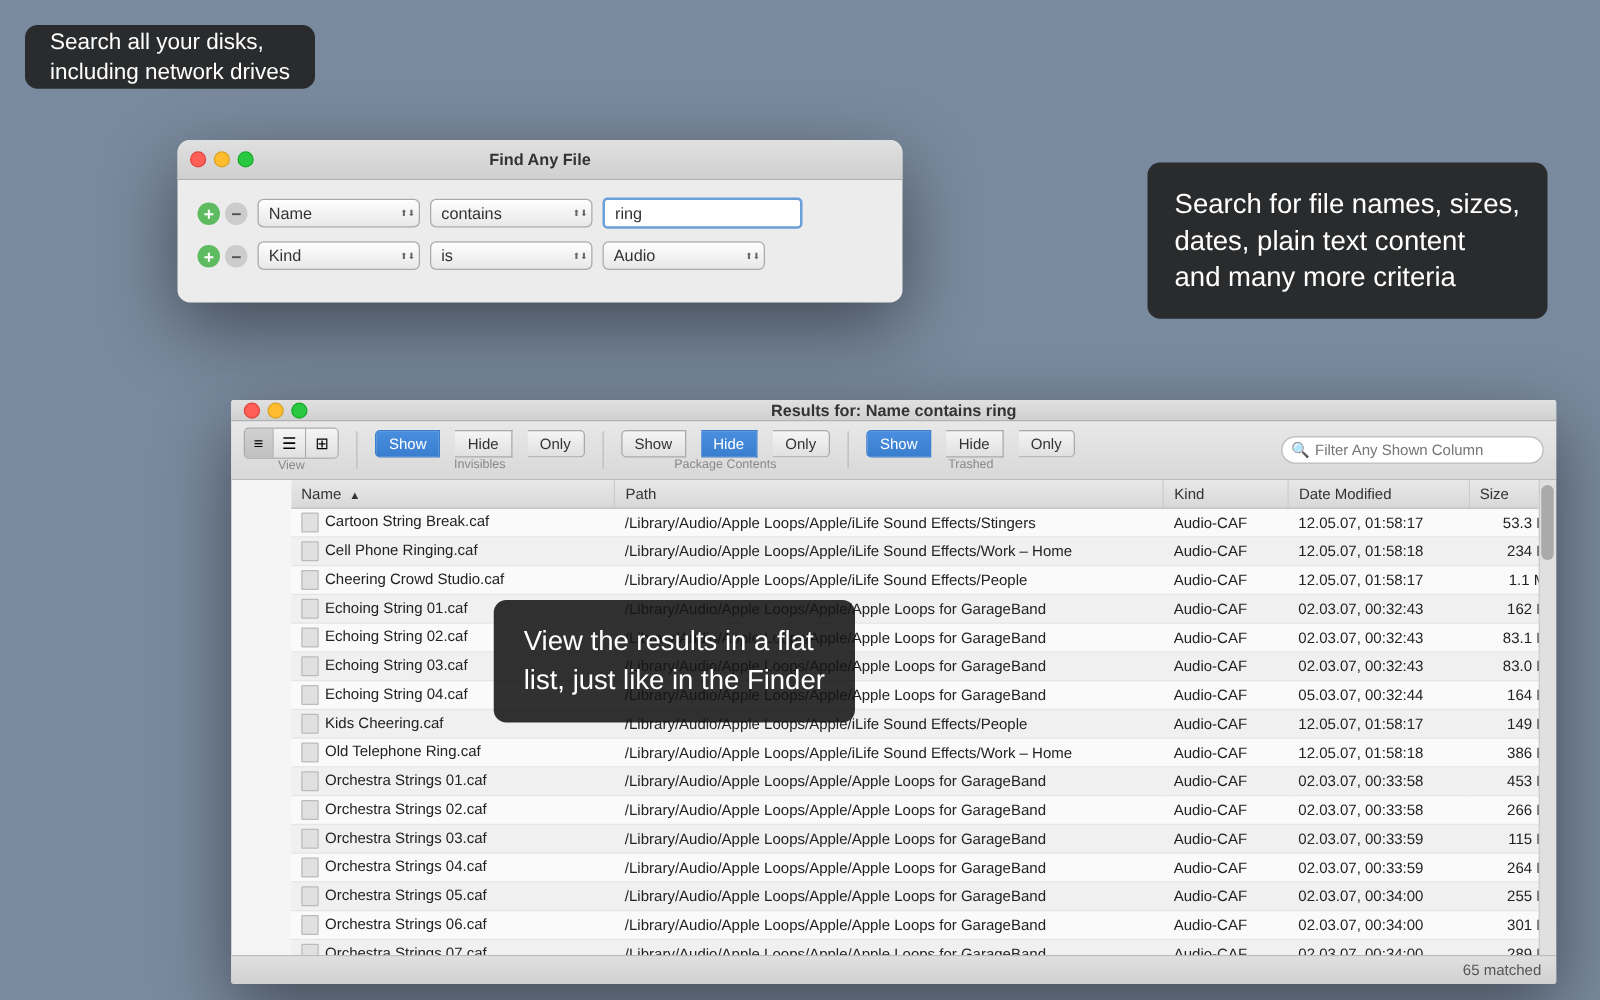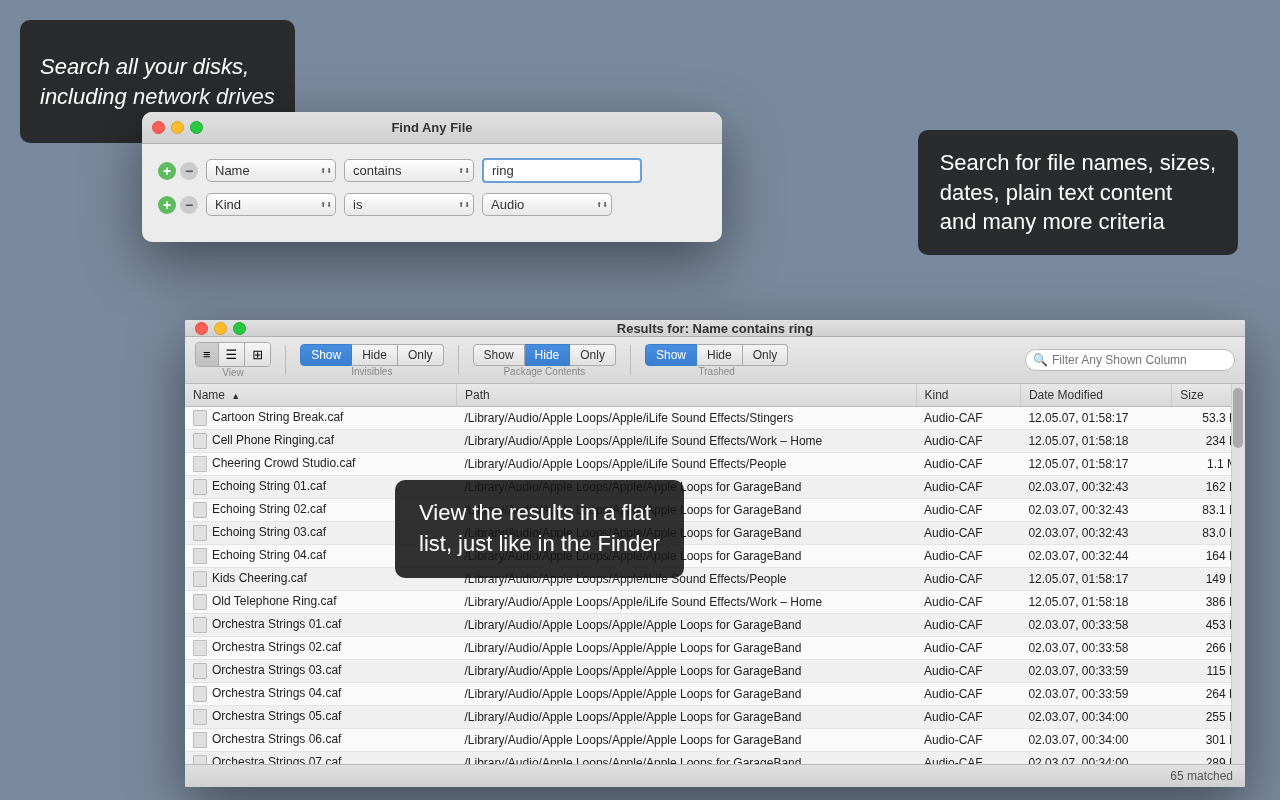--- a/index.html
+++ b/index.html
@@ -13,26 +13,25 @@
     }
 
     
     .tooltip-topleft {
       position: absolute;
       top: 20px;
       left: 20px;
       background: rgba(30,30,30,0.88);
       color: #fff;
       border-radius: 10px;
-      padding: 32px 20px;
-      font-size: 22px;
+      padding: 1px 20px;
+      font-size: 18px;
       font-weight: 500;
       line-height: 1.35;
       max-width: 340px;
-      font-style: italic;
     }
 
     
     .tooltip-topright {
       position: absolute;
       top: 130px;
       right: 42px;
       background: rgba(30,30,30,0.88);
       color: #fff;
       border-radius: 10px;
@@ -243,21 +242,21 @@
       cursor: pointer;
       display: flex;
       align-items: center;
       justify-content: center;
     }
     .view-btn:last-child { border-right: none; }
     .view-btn.active { background: linear-gradient(to bottom, #d0d0d0, #c0c0c0); }
 
     .seg-btn-group {
       display: flex;
-      gap: 0;
+      gap: 12px;
     }
     .seg-btn {
       background: linear-gradient(to bottom, #f5f5f5, #e0e0e0);
       border: 1px solid #aaa;
       border-radius: 0;
       padding: 3px 10px;
       font-size: 12px;
       cursor: pointer;
       color: #333;
     }
@@ -286,20 +285,21 @@
       transform: translateY(-50%);
       color: #aaa;
       font-size: 12px;
     }
 
     
     .results-table-wrapper {
       overflow: hidden;
       height: 380px;
       position: relative;
+      margin-left: 48px;
     }
     .results-table {
       width: 100%;
       border-collapse: collapse;
       font-size: 12px;
     }
     .results-table thead th {
       background: linear-gradient(to bottom, #e8e8e8, #d8d8d8);
       border-bottom: 1px solid #bbb;
       border-right: 1px solid #ccc;
@@ -592,21 +592,21 @@
       <td class="col-kind">Audio-CAF</td>
       <td class="col-date">02.03.07, 00:32:43</td>
       <td class="col-size" style="text-align:right;">83.0 K</td>
     </tr>
           <tr>
       <td class="col-name">
         <span style="display:inline-block;width:14px;height:16px;background:#e0e0e0;border:1px solid #bbb;border-radius:1px;margin-right:5px;vertical-align:middle;font-size:7px;line-height:16px;text-align:center;"></span>Echoing String 04.caf
       </td>
       <td class="col-path">/Library/Audio/Apple Loops/Apple/Apple Loops for GarageBand</td>
       <td class="col-kind">Audio-CAF</td>
-      <td class="col-date">02.03.07, 00:32:44</td>
+      <td class="col-date">05.03.07, 00:32:44</td>
       <td class="col-size" style="text-align:right;">164 K</td>
     </tr>
           <tr>
       <td class="col-name">
         <span style="display:inline-block;width:14px;height:16px;background:#e0e0e0;border:1px solid #bbb;border-radius:1px;margin-right:5px;vertical-align:middle;font-size:7px;line-height:16px;text-align:center;"></span>Kids Cheering.caf
       </td>
       <td class="col-path">/Library/Audio/Apple Loops/Apple/iLife Sound Effects/People</td>
       <td class="col-kind">Audio-CAF</td>
       <td class="col-date">12.05.07, 01:58:17</td>
       <td class="col-size" style="text-align:right;">149 K</td>

